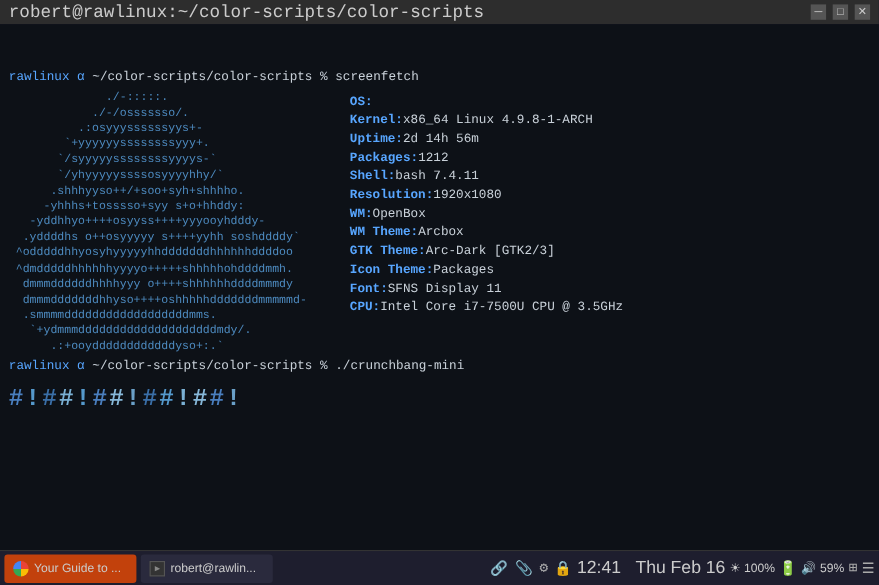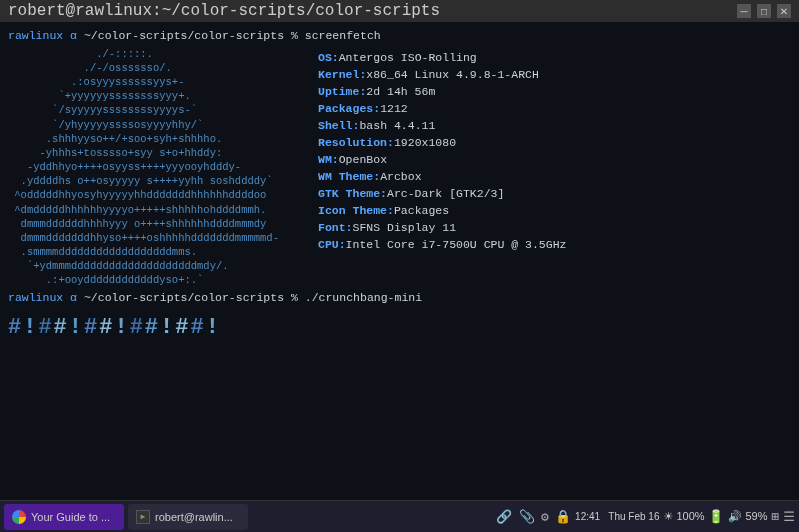--- a/index.html
+++ b/index.html
@@ -51,20 +51,21 @@
       padding: 6px 8px;
       overflow: hidden;
       color: #c9d1d9;
       font-size: 11.5px;
       line-height: 1.45;
       position: relative;
     }
 
     .prompt-line {
       color: #c9d1d9;
+      margin-top: 35px;
     }
     .prompt-user {
       color: #58a6ff;
     }
     .prompt-symbol {
       color: #c9d1d9;
     }
     .prompt-cmd {
       color: #c9d1d9;
     }
@@ -113,21 +114,21 @@
       background: #1e1e2e;
       height: 32px;
       display: flex;
       align-items: center;
       padding: 0 4px;
       gap: 4px;
       flex-shrink: 0;
       border-top: 1px solid #333;
     }
     .taskbar-chrome {
-      background: #4c1d95;
+      background: #c2410c;
       border-radius: 3px;
       padding: 3px 8px;
       display: flex;
       align-items: center;
       gap: 5px;
       height: 26px;
       min-width: 120px;
     }
     .chrome-icon {
       width: 14px;
@@ -169,21 +170,21 @@
       display: flex;
       align-items: center;
       gap: 6px;
     }
     .taskbar-icon {
       color: #aaa;
       font-size: 13px;
     }
     .taskbar-clock {
       color: #ccc;
-      font-size: 10px;
+      font-size: 16px;
       font-family: sans-serif;
       white-space: nowrap;
     }
     .taskbar-battery {
       color: #ccc;
       font-size: 11px;
       font-family: sans-serif;
     }
     .taskbar-vol {
       color: #ccc;
@@ -247,37 +248,36 @@
   dmmmddddddhhhhyyy o++++shhhhhhddddmmmdy
   dmmmdddddddhhyso++++oshhhhhdddddddmmmmmd-
   .smmmmddddddddddddddddddmms.
    `+ydmmmddddddddddddddddddddmdy/.
       .:+ooyddddddddddddyso+:.`</pre>
       </div>
 
     <div class="sysinfo">
       <div class="sysinfo-row">
         <span class="sysinfo-key">OS: </span>
-          <span class="sysinfo-val">Antergos  ISO-Rolling</span>
       </div>
       <div class="sysinfo-row">
         <span class="sysinfo-key">Kernel: </span>
           <span class="sysinfo-val">x86_64 Linux 4.9.8-1-ARCH</span>
       </div>
       <div class="sysinfo-row">
         <span class="sysinfo-key">Uptime: </span>
           <span class="sysinfo-val">2d 14h 56m</span>
       </div>
       <div class="sysinfo-row">
         <span class="sysinfo-key">Packages: </span>
           <span class="sysinfo-val">1212</span>
       </div>
       <div class="sysinfo-row">
         <span class="sysinfo-key">Shell: </span>
-          <span class="sysinfo-val">bash 4.4.11</span>
+          <span class="sysinfo-val">bash 7.4.11</span>
       </div>
       <div class="sysinfo-row">
         <span class="sysinfo-key">Resolution: </span>
           <span class="sysinfo-val">1920x1080</span>
       </div>
       <div class="sysinfo-row">
         <span class="sysinfo-key">WM: </span>
           <span class="sysinfo-val">OpenBox</span>
       </div>
       <div class="sysinfo-row">

